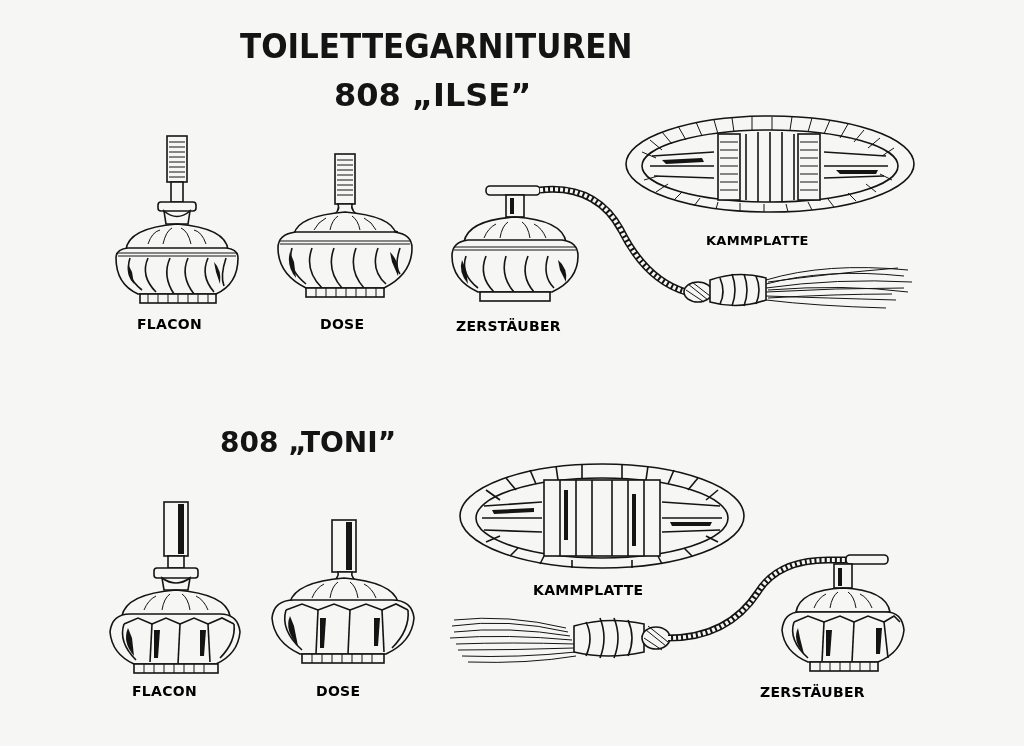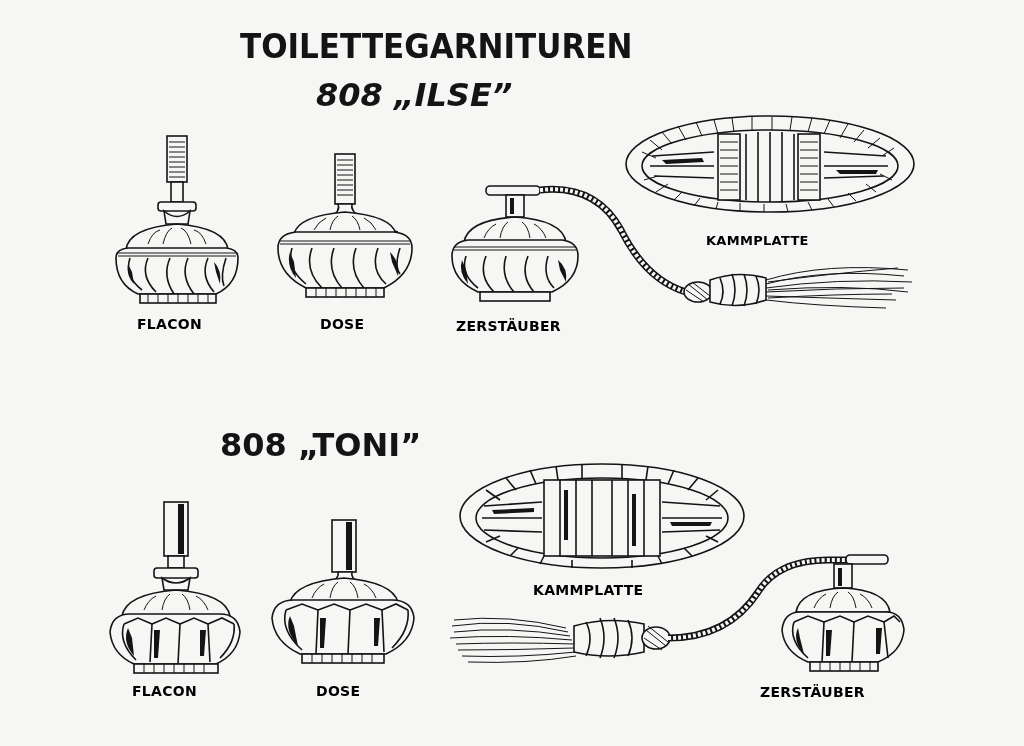--- a/index.html
+++ b/index.html
@@ -9,22 +9,22 @@
       position: relative;
       font-family: "DejaVu Sans", "Liberation Sans", sans-serif;
       color: #111;
     }
     .page { position: absolute; left: 0; top: 0; width: 820px; height: 746px; padding-left: 20px; }
     .title {
       position: absolute; font-weight: bold; color: #141414;
       letter-spacing: 0px; white-space: nowrap;
     }
     #main-title { left: 240px; top: 27px; font-size: 33px; transform: scaleX(0.94); transform-origin: left top; }
-    #ilse-title { left: 316px; top: 76px; font-size: 32px; font-style: italic; }
-    #toni-title { left: 220px; top: 426px; font-size: 32px; }
+    #ilse-title { left: 334px; top: 76px; font-size: 32px; }
+    #toni-title { left: 220px; top: 426px; font-size: 28px; }
     .label {
       position: absolute; font-weight: bold; font-size: 14px; color: #000000;
       white-space: nowrap; letter-spacing: 0.3px;
     }
     .art { position: absolute; }
     svg { display: block; }
     svg .ln { fill: none; stroke: #141414; stroke-width: 1.6; }
     svg .lt { fill: none; stroke: #141414; stroke-width: 1; }
     svg .fl { fill: #141414; }
     svg .wh { fill: #f6f6f5; stroke: #141414; stroke-width: 1.6; }

